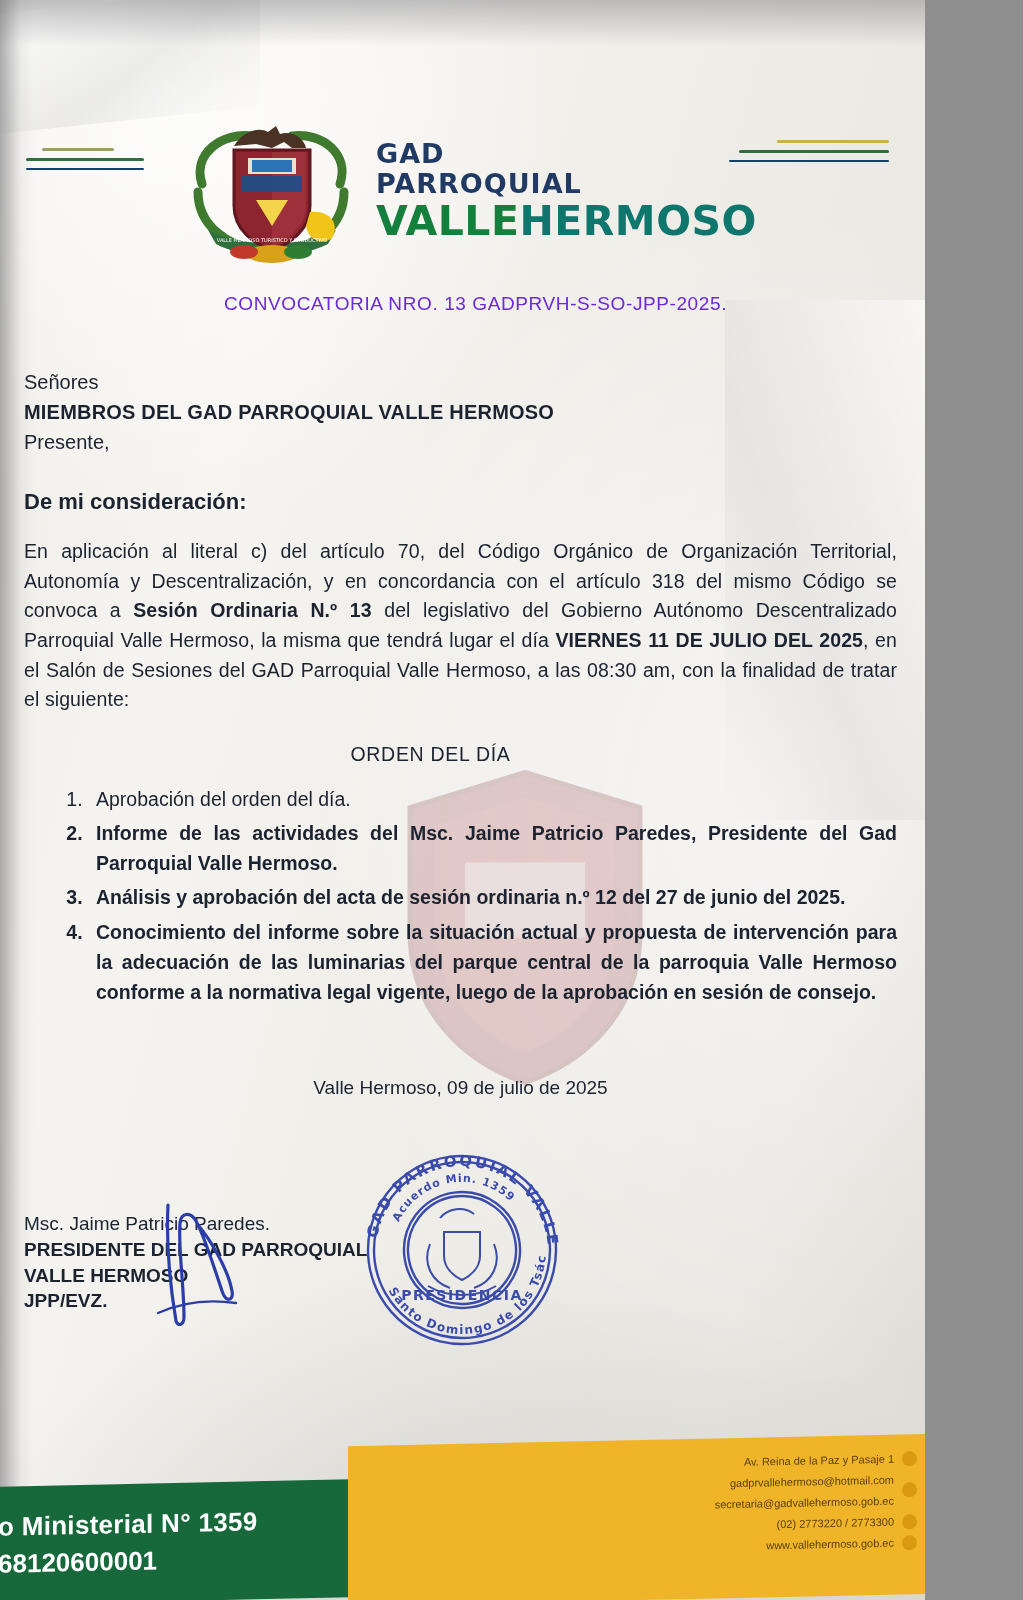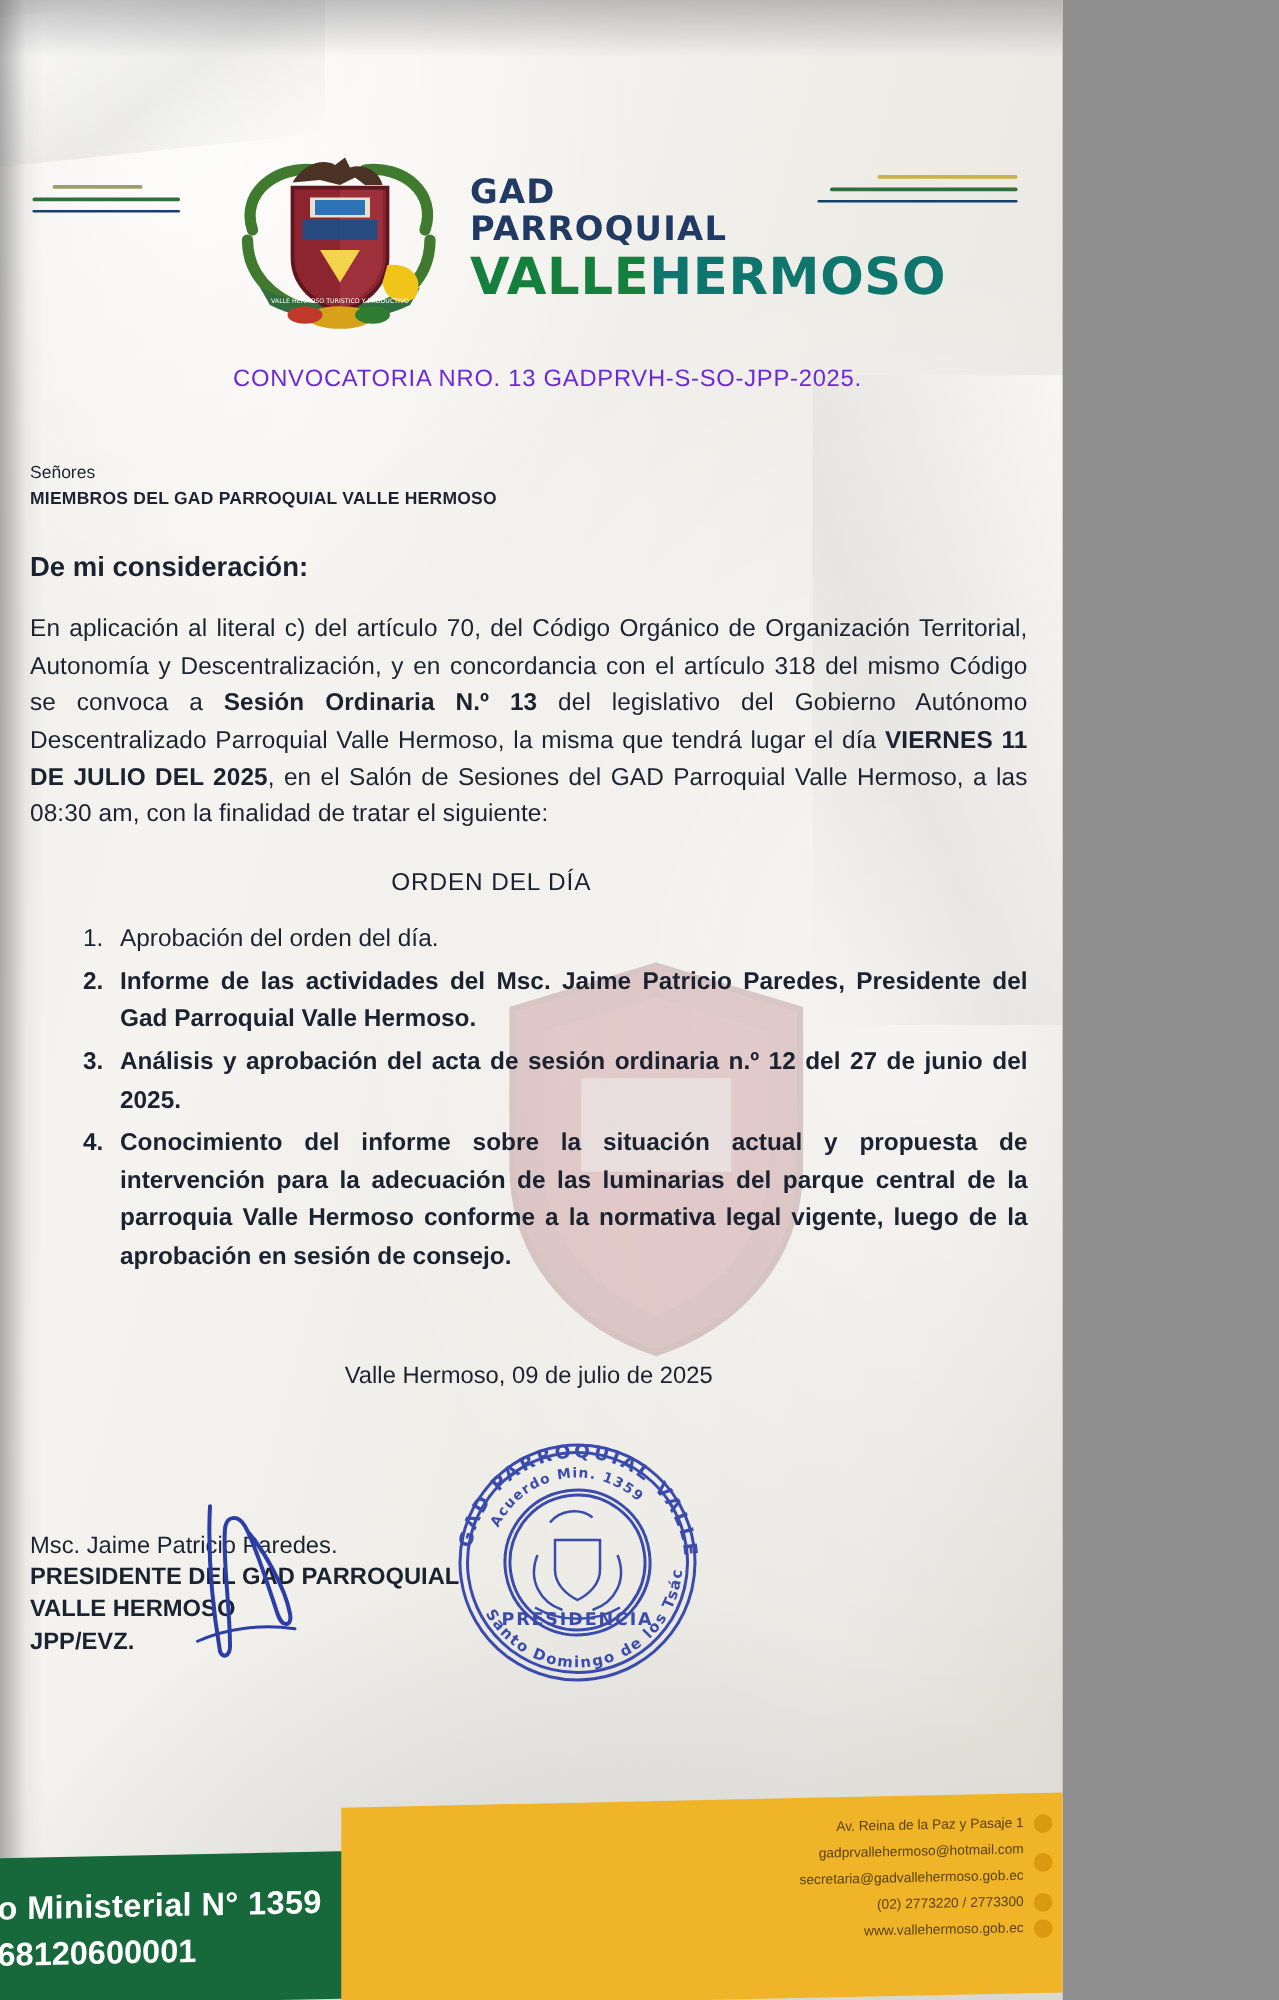--- a/index.html
+++ b/index.html
@@ -2,21 +2,21 @@
 <html><head>
 <meta charset="utf-8">
 <style>
   html, body {
     margin: 0;
     padding: 0;
     background: #8e8e8e;
   }
   .page {
     position: relative;
-    width: 850px;
+    width: 925px;
     height: 1600px;
     overflow: hidden;
     background: #f2f0ec;
     font-family: "Liberation Sans", sans-serif;
     color: #1b2230;
   }
   
   .paper {
     position: absolute;
     inset: 0;
@@ -117,21 +117,21 @@
   
   .conv-nro {
     text-align: center;
     font-size: 19px;
     letter-spacing: 0.6px;
     margin: 10px 0 0 30px;
     color: #6d28d9;
   }
   .addr {
     margin-top: 52px;
-    font-size: 14px;
+    font-size: 20px;
     line-height: 1.5;
   }
   .addr .b { font-weight: 700; letter-spacing: 0.2px; }
   .consid {
     margin-top: 32px;
     font-size: 22px;
     font-weight: 700;
   }
   .para {
     margin-top: 22px;
@@ -326,20 +326,21 @@
           <span class="v">VALLE</span><span class="h">HERMOSO</span>
         </div>
       </div>
     </div>
 
     <div class="conv-nro">CONVOCATORIA NRO. 13 GADPRVH-S-SO-JPP-2025.</div>
 
     <div class="addr">
       <div>Señores</div>
       <div class="b">MIEMBROS DEL GAD PARROQUIAL VALLE HERMOSO</div>
+      <div>Presente,</div>
     </div>
 
     <div class="consid">De mi consideración:</div>
 
     <div class="para">
       <span>En aplicación al literal c) del artículo 70, del Código Orgánico de Organización Territorial, Autonomía y Descentralización, y en concordancia con el artículo 318 del mismo Código se convoca a </span><b>Sesión Ordinaria N.º 13</b><span> del legislativo del Gobierno Autónomo Descentralizado Parroquial Valle Hermoso, la misma que tendrá lugar el día </span><b>VIERNES 11 DE JULIO DEL 2025</b><span>, en el Salón de Sesiones del GAD Parroquial Valle Hermoso, a las 08:30 am, con la finalidad de tratar el siguiente:</span>
     </div>
 
     <div class="orden-title">ORDEN DEL DÍA</div>
     <ol class="agenda">

